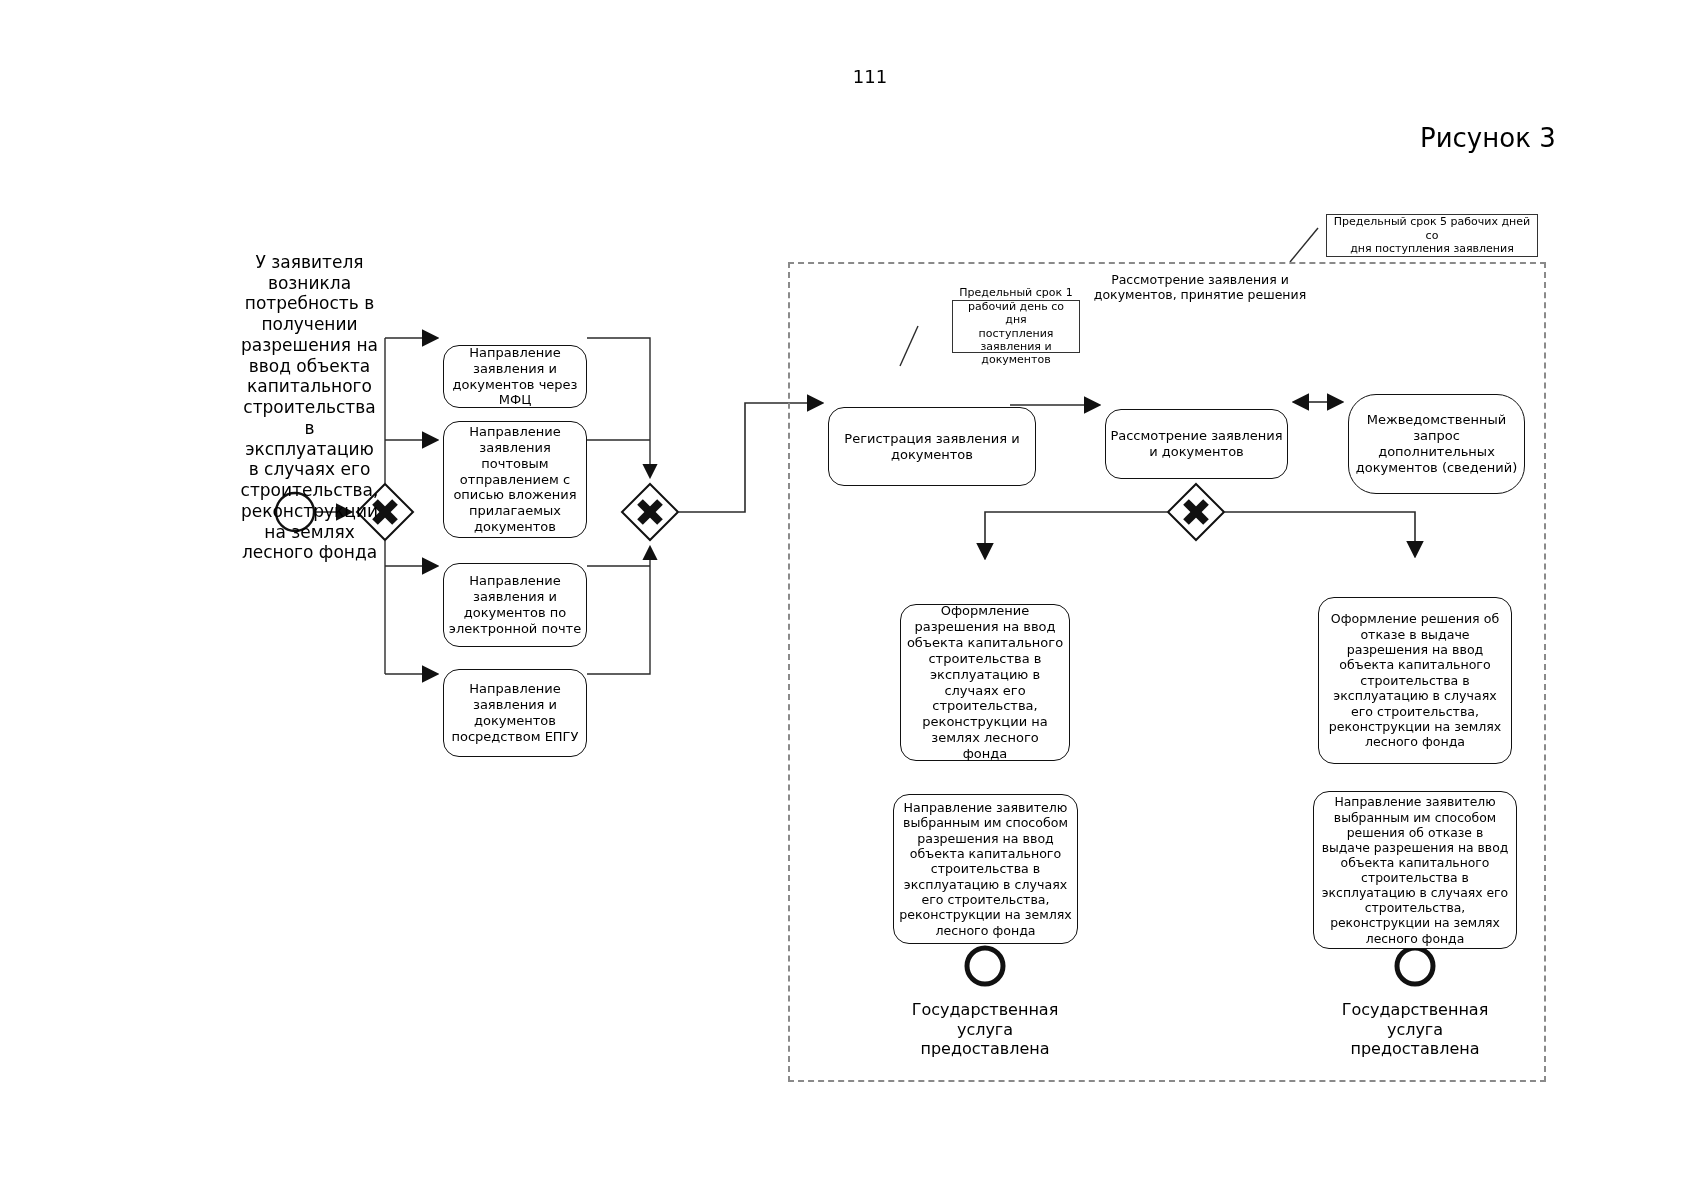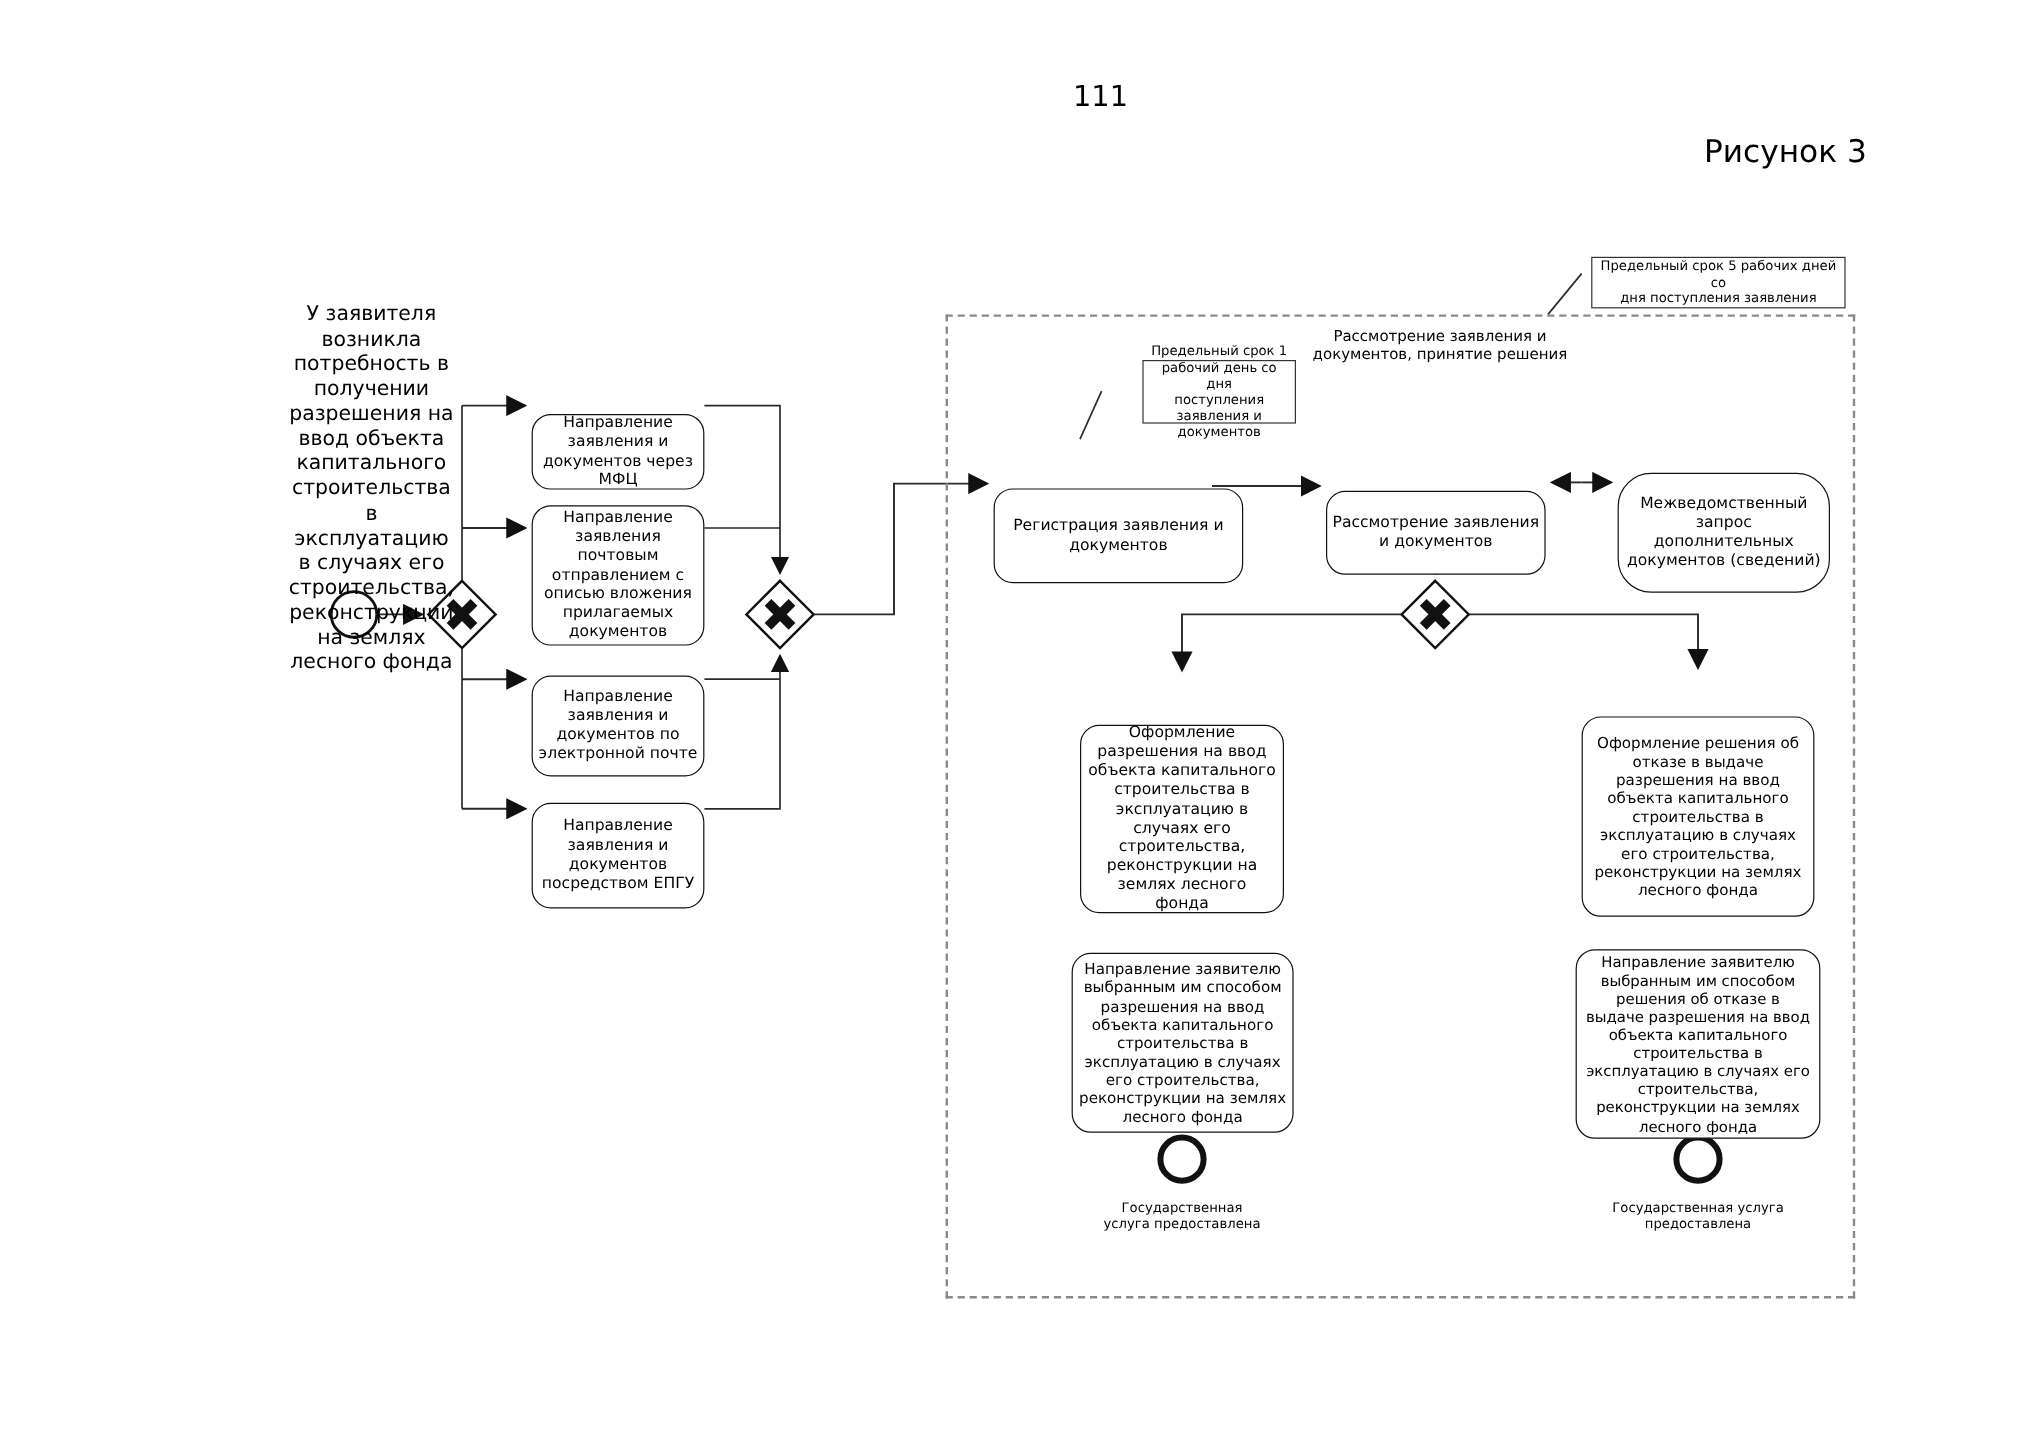--- a/index.html
+++ b/index.html
@@ -15,33 +15,33 @@
     font-size:13px; padding:3px 4px;margin-top:39px;
   }
   .annot {
     border:1.4px solid #333; background:#fff;
     display:flex; align-items:center; justify-content:center;
     font-size:11px; padding:2px 4px;
   }
   .container-dashed {
     border:2px dashed #8a8a8a; background:transparent;
   }
-  .label { font-size:11px; }
+  .label { font-size:16px; }
   svg.layer { position:absolute; left:0; top:0; pointer-events:none; }
-  .pagenum { font-size:24px;text-align:right; }
+  .pagenum { font-size:18px; }
   .figure { font-size:26px; }
   .container-title { font-size:12.5px; }
 </style>
 </head>
 <body>
 
 <div class="page">
 
   <div class="abs pagenum txt" style="left:800px; top:66px; width:140px;">111</div>
-  <div class="abs figure" style="left:1420px; top:112px; width:260px; text-align:left;">Рисунок 3</div>
+  <div class="abs figure" style="left:1420px; top:123px; width:260px; text-align:left;">Рисунок 3</div>
 
   <svg class="layer" width="1697" height="1200" viewBox="0 0 1697 1200">
     <defs>
       <marker id="arr" viewBox="0 0 10 10" refX="8.6" refY="5" markerWidth="11" markerHeight="11" orient="auto-start-reverse">
         <path d="M0,0 L10,5 L0,10 z" fill="#111"></path>
       </marker>
     </defs>
 
     <circle cx="295" cy="512" r="19" fill="#fff" stroke="#111" stroke-width="2.4"></circle>
 

